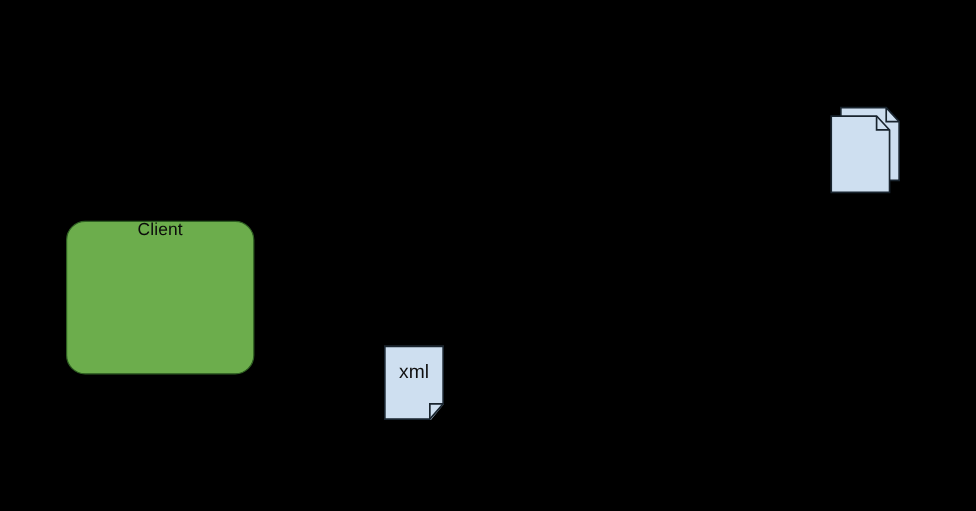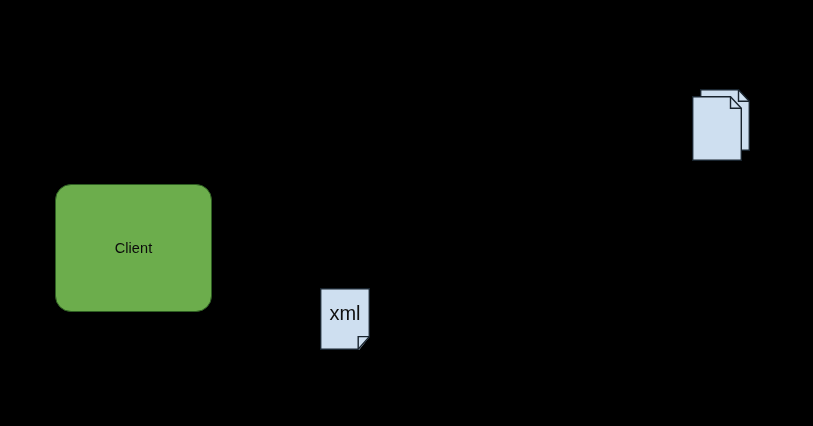--- a/index.html
+++ b/index.html
@@ -17,21 +17,20 @@
   }
 
   
   .node {
     position: absolute;
     box-sizing: border-box;
     background: #6CAD4C;
     border: 1.6px solid #2E5E22;
     border-radius: 16px;
     display: flex;
-    align-items: center;
     justify-content: center;
   }
   .node-label {
     color: #0b0b0b;
     font-size: 14.5px;
     line-height: 1;
     letter-spacing: 0.1px;
     white-space: nowrap;
     user-select: none;
   }
@@ -77,21 +76,21 @@
     pointer-events: none;
   }
   #xml-file-outline svg { display: block; overflow: visible; }
   #xml-label {
     position: absolute;
     left: 320px;
     top: 303px;
     width: 50px;
     text-align: center;
     color: #101010;
-    font-size: 20px;
+    font-size: 16px;
     line-height: 1;
     user-select: none;
   }
 
   
   .doc-page { position: absolute; }
   .doc-page svg { display: block; overflow: visible; }
   #doc-back  { left: 700px; top: 89px; }
   #doc-front { left: 692px; top: 96px; }
 </style>

